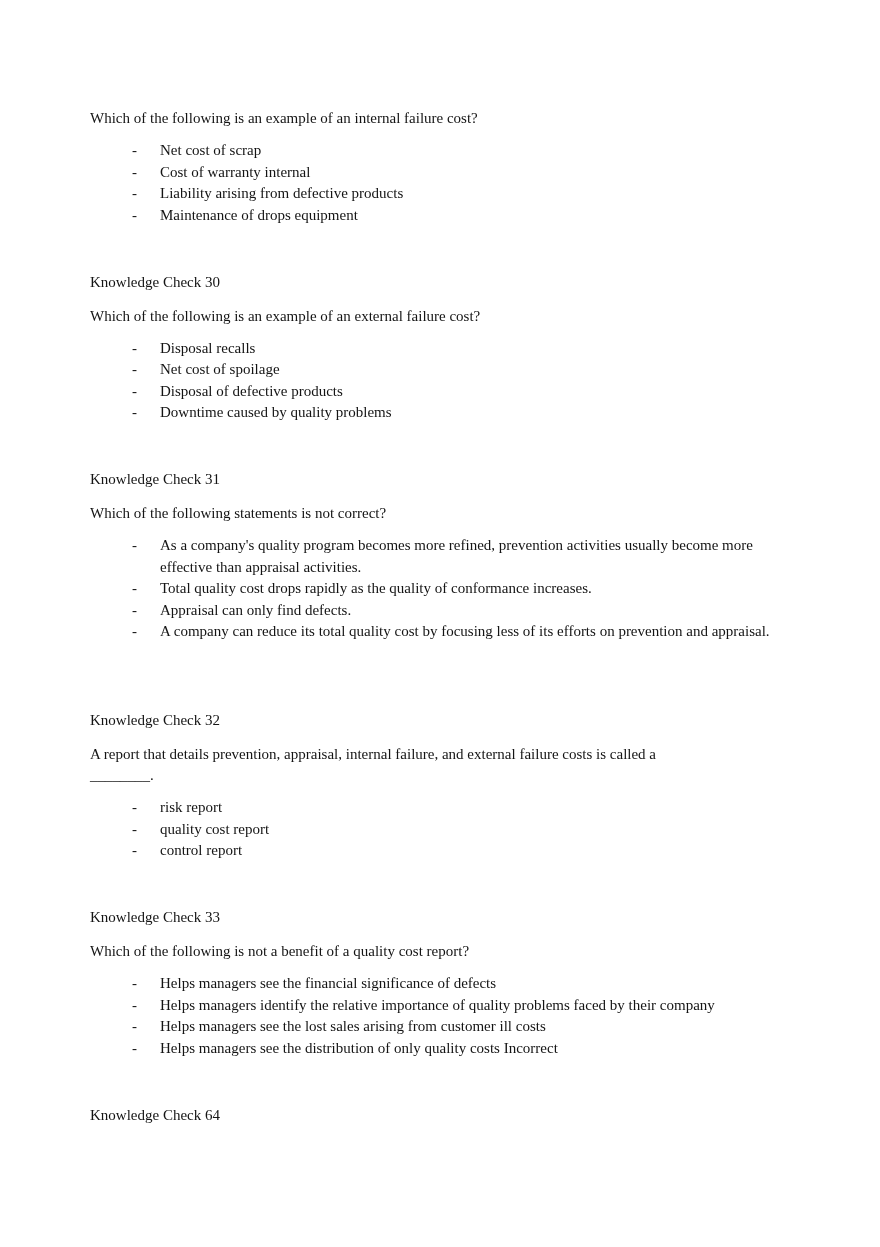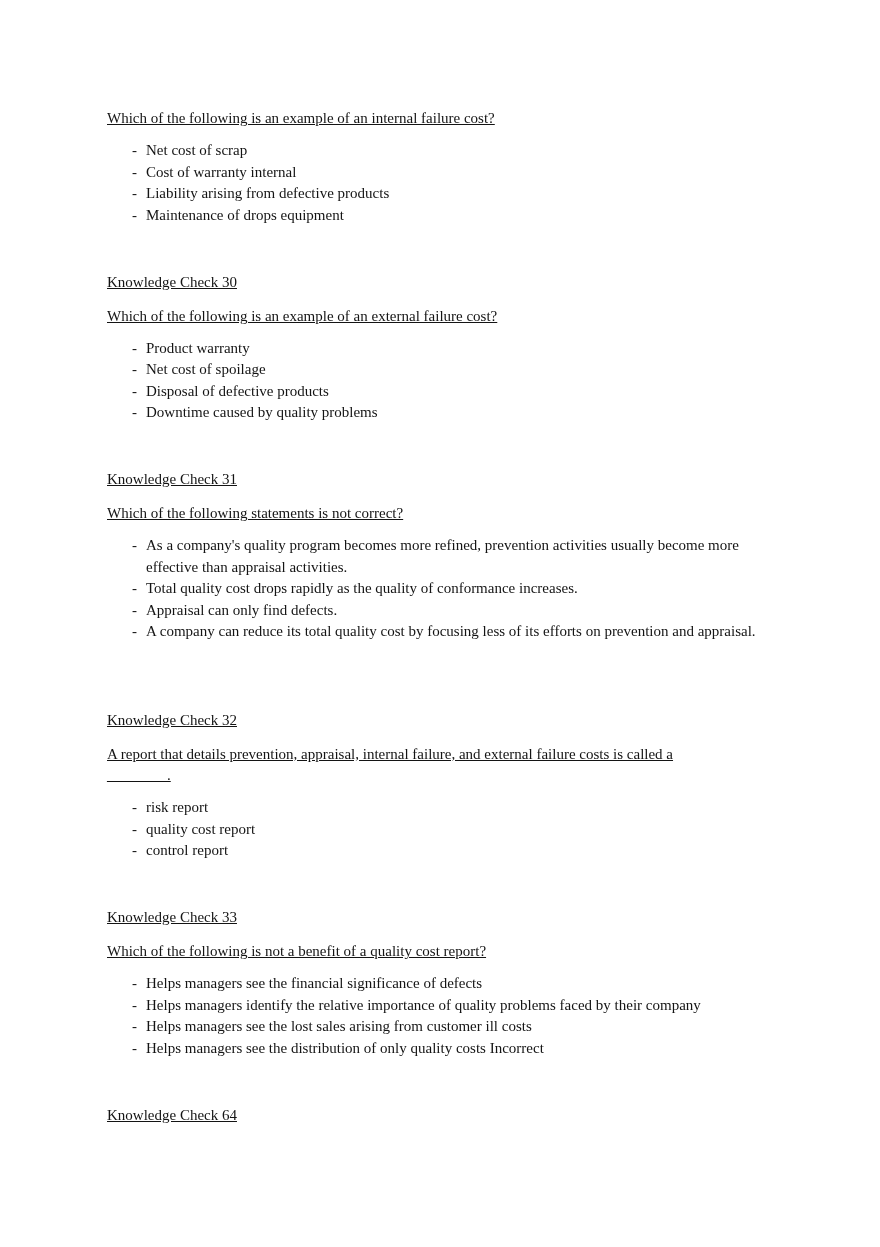--- a/index.html
+++ b/index.html
@@ -1,21 +1,21 @@
 <!DOCTYPE html>
 <html><head>
   <meta charset="utf-8">
   <style>
     html, body { margin: 0; padding: 0; background: #ffffff; }
     body { width: 880px; height: 1247px; position: relative; overflow: hidden;
            font-family: "Liberation Serif", serif; color: #141414; font-size: 15px; }
-    .line { position: absolute; left: 107px; white-space: nowrap; line-height: 20px; text-decoration: underline; }
+    .line { position: absolute; left: 90px; white-space: nowrap; line-height: 20px; }
     .item { position: absolute; left: 107px; width: 680px; line-height: 21.5px; }
     .dash { position: absolute; left: 25px; top: 0; }
-    .itext { display: block; margin-left: 39px; width: 620px; }
+    .itext { display: block; margin-left: 53px; width: 620px; }
   </style>
 </head>
 <body>
 
 <div>
 
   <div class="line" style="top:108px">Which of the following is an example of an internal failure cost?</div>
   <div class="item" style="top:140px">
       <span class="dash">-</span>
       <span class="itext">Net cost of scrap</span>
@@ -30,21 +30,21 @@
     </div>
   <div class="item" style="top:205px">
       <span class="dash">-</span>
       <span class="itext">Maintenance of drops equipment</span>
     </div>
 
   <div class="line" style="top:272px">Knowledge Check 30</div>
   <div class="line" style="top:306px">Which of the following is an example of an external failure cost?</div>
   <div class="item" style="top:338px">
       <span class="dash">-</span>
-      <span class="itext">Product warranty</span>
+      <span class="itext">Disposal recalls</span>
     </div>
   <div class="item" style="top:359px">
       <span class="dash">-</span>
       <span class="itext">Net cost of spoilage</span>
     </div>
   <div class="item" style="top:381px">
       <span class="dash">-</span>
       <span class="itext">Disposal of defective products</span>
     </div>
   <div class="item" style="top:402px">

